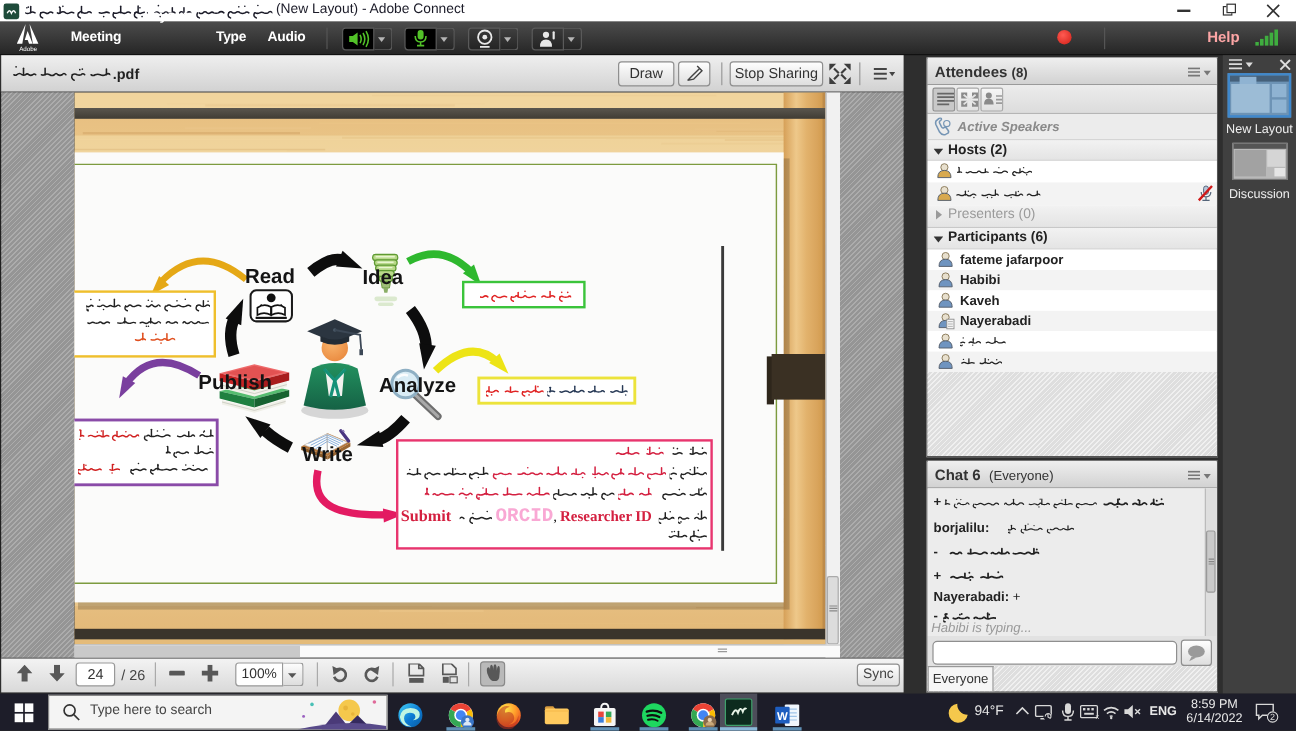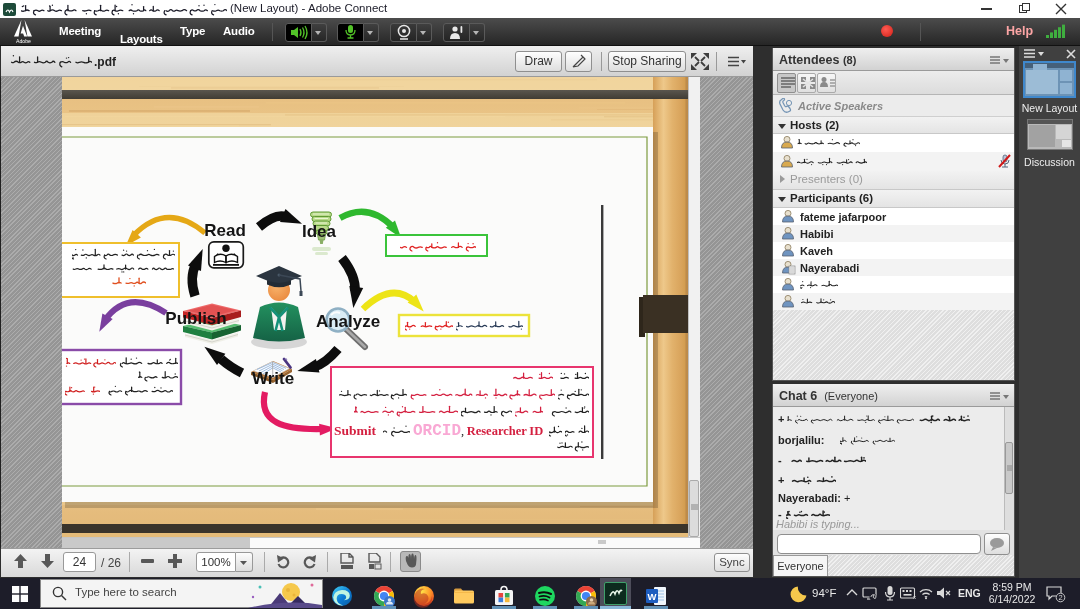--- a/index.html
+++ b/index.html
@@ -63,21 +63,21 @@
     <path d="M1,1 L11,11 M11,1 L1,11" stroke="#333" stroke-width="1.4"></path>
   </svg>
 <div class="ab" style="left:0;top:18px;width:1080px;height:28px;background:linear-gradient(#4c4c4c,#262626);border-bottom:1px solid #111"></div>
 <svg class="ab" style="left:14px;top:20px" width="20" height="23">
 <path d="M7.4,0 L0,16.5 L4.6,16.5 Z" fill="#fff"></path>
 <path d="M10.6,0 L18,16.5 L13.4,16.5 Z" fill="#fff"></path>
 <path d="M9,5.8 L13.2,16.5 L10.2,16.5 L9.1,13.4 L6.6,13.4 Z" fill="#fff"></path>
 <text x="9.5" y="22.5" font-size="5.2" fill="#fff" text-anchor="middle" font-family="Liberation Sans">Adobe</text>
   </svg>
 <div class="ab" style="left:59px;top:25px;font-size:11.5px;font-weight:bold;color:#fff;letter-spacing:-0.2px">Meeting</div>
-<div class="ab" style="left:120px;top:33px;font-size:11.5px;font-weight:bold;color:#fff;letter-spacing:-0.2px">Layouts</div>
+<div class="ab" style="left:120px;top:8px;font-size:11.5px;font-weight:bold;color:#fff;letter-spacing:-0.2px">Layouts</div>
 <div class="ab" style="left:180px;top:25px;font-size:11.5px;font-weight:bold;color:#fff;letter-spacing:-0.2px">Type</div>
 <div class="ab" style="left:223px;top:25px;font-size:11.5px;font-weight:bold;color:#fff;letter-spacing:-0.2px">Audio</div>
 <div class="ab" style="left:272px;top:23px;width:1px;height:18px;background:#555"></div>
 <div class="ab" style="left:285px;top:23px;width:27px;height:19px;background:#000;border:1px solid #5a5a5a;border-radius:3px 0 0 3px"><svg width="26" height="17">
       <g transform="translate(5,1)">
         <path d="M0,5 L3,5 L7,2 L7,13 L3,10 L0,10 Z" fill="#52c228"></path>
         <path d="M9,4 q2,3.5 0,7 M11.5,2.5 q3,5 0,10 M14,1 q4,6.5 0,13" stroke="#52c228" stroke-width="1.3" fill="none"></path>
       </g>
     </svg></div>
 <div class="ab" style="left:312px;top:23px;width:15px;height:19px;background:linear-gradient(#3f3f3f,#262626);border:1px solid #5a5a5a;border-left:none;border-radius:0 3px 3px 0"><svg width="13" height="17">

